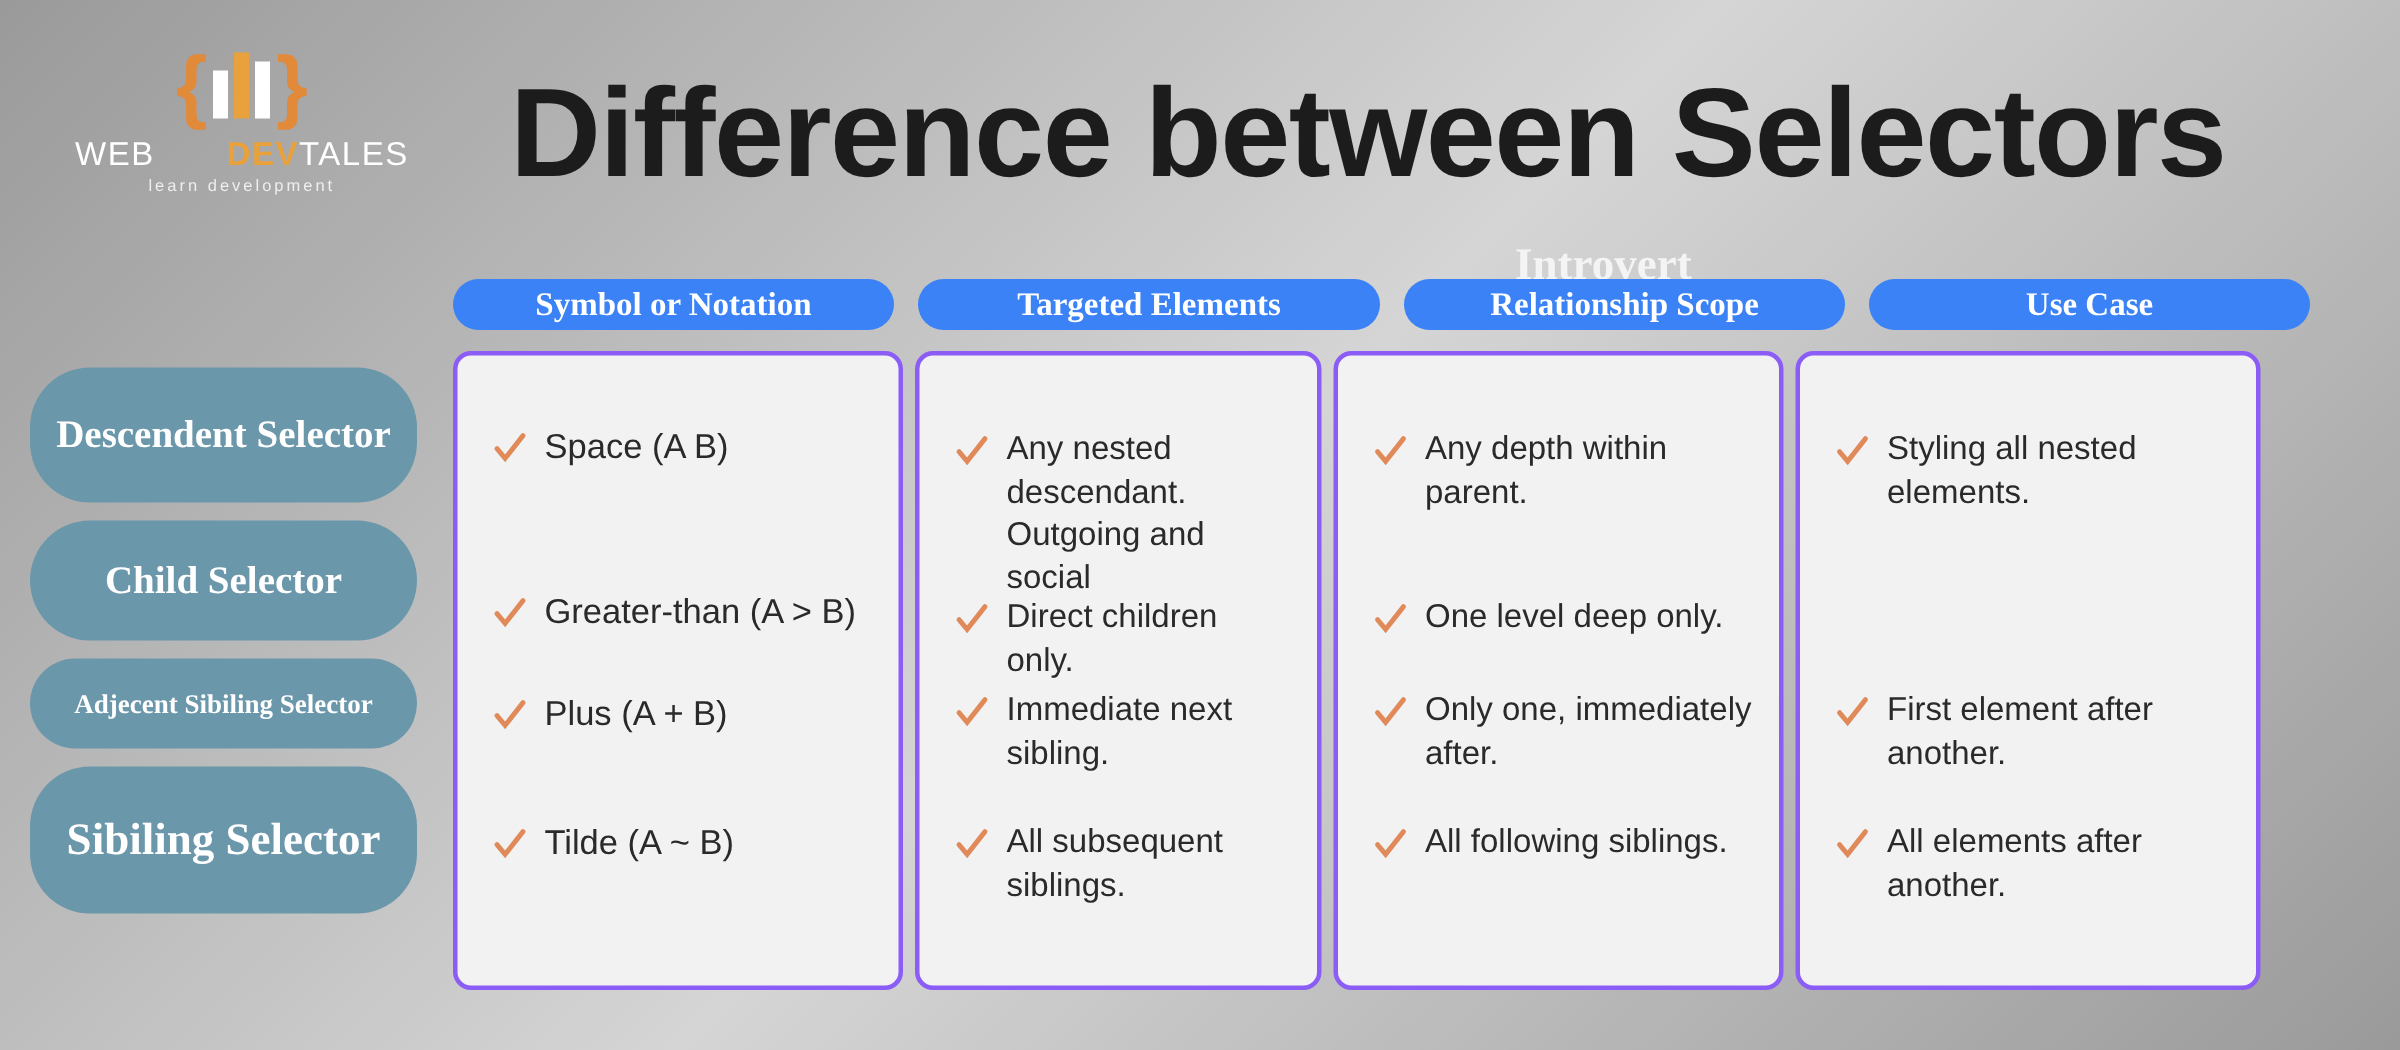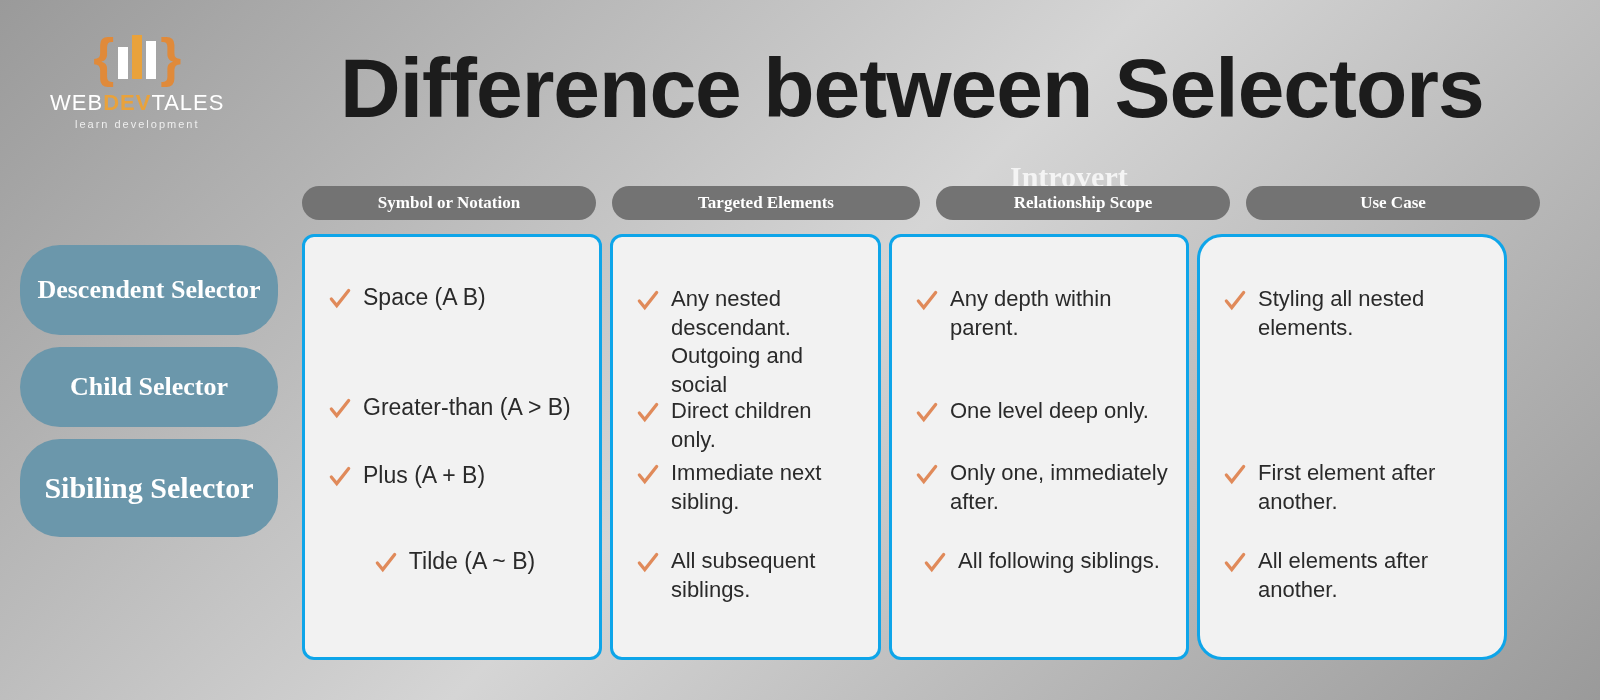--- a/index.html
+++ b/index.html
@@ -26,21 +26,21 @@
     margin-bottom: 6px;
   }
   .brace { font-size: 54px; font-weight: 700; color: #e08a3a; line-height: 1; }
   .bars { display: flex; gap: 4px; align-items: flex-end; height: 44px; }
   .bar { width: 10px; background:#fff; }
   .bar.b1 { height: 32px; }
   .bar.b2 { height: 44px; background:#e9a23b; }
   .bar.b3 { height: 38px; }
   .logo-text { font-size: 22px; letter-spacing: 1px; font-weight: 400; }
   .logo-text .w { color:#fff;text-align:right; }
-  .logo-text .d { color:#e9a23b; font-weight:700; }
+  .logo-text .d { color:#e9a23b; font-weight:700;margin-left:48px; }
   .logo-sub { font-size: 11px; letter-spacing: 2px; color:#eee; margin-top:2px; }
 
   .title {
     position: absolute;
     top: 40px;
     left: 340px;
     font-size: 84px;
     font-weight: 800;
     color: #1c1c1c;
     letter-spacing: -1px;
@@ -84,55 +84,55 @@
   .row-pill.p4 { height: 98px; font-size: 30px; }
 
   .col-headers {
     position: absolute;
     top: 186px;
     left: 302px;
     display: flex;
     gap: 16px;
   }
   .col-header {
-    background: #737373;
+    background: #3b82f6;
     color: #fff;
     border-radius: 20px;
     height: 34px;
     display: flex;
     align-items: center;
     justify-content: center;
     font-family: Georgia, serif;
     font-weight: 700;
-    font-size: 17px;
+    font-size: 22px;
   }
   .col-header.c1 { width: 294px; }
   .col-header.c2 { width: 308px; }
   .col-header.c3 { width: 294px; }
   .col-header.c4 { width: 294px; }
 
   .panels {
     position: absolute;
     top: 234px;
     left: 302px;
     display: flex;
     gap: 8px;
   }
   .panel {
     background: #f2f2f2;
-    border: 3px solid #0ea5e9;
+    border: 3px solid #8b5cf6;
     border-radius: 12px;
     height: 426px;
     padding: 30px 18px 20px 18px;
     position: relative;
   }
   .panel.c1 { width: 300px; }
   .panel.c2 { width: 271px; }
   .panel.c3 { width: 300px; }
-  .panel.c4 { width: 310px; border-radius: 25px; }
+  .panel.c4 { width: 310px; }
 
   .cell {
     display: flex;
     align-items: flex-start;
     gap: 10px;
     font-size: 22px;
     color: #2a2a2a;
     line-height: 1.3;
     position: absolute;
     left: 22px;
@@ -143,21 +143,21 @@
     flex: 0 0 auto;
     width: 26px;
     height: 26px;
     margin-top: 2px;
   }
   .check svg { width: 100%; height: 100%; }
 
   .r1 { top: 48px; }
   .r2 { top: 160px; }
   .r3 { top: 222px; }
-  .r4 { top: 310px; justify-content: center; }
+  .r4 { top: 310px; }
 
   .panel.c2 .r2 { top: 160px; }
   .panel.c1 .r1 { top: 46px; }
   .panel.c1 .r2 { top: 156px; }
   .panel.c1 .r3 { top: 224px; }
   .panel.c1 .r4 { top: 310px; }
 </style>
 </head>
 <body>
 
@@ -177,20 +177,21 @@
   <div class="logo-sub">learn development</div>
 </div>
 
 <div class="title">Difference between Selectors</div>
 
 <div class="stray-label">Introvert</div>
 
 <div class="row-pills">
   <div class="row-pill p1">Descendent Selector</div>
   <div class="row-pill p2">Child Selector</div>
+  <div class="row-pill p3">Adjecent Sibiling Selector</div>
   <div class="row-pill p4">Sibiling Selector</div>
 </div>
 
 <div class="col-headers">
   <div class="col-header c1">Symbol or Notation</div>
   <div class="col-header c2">Targeted Elements</div>
   <div class="col-header c3">Relationship Scope</div>
   <div class="col-header c4">Use Case</div>
 </div>
 

